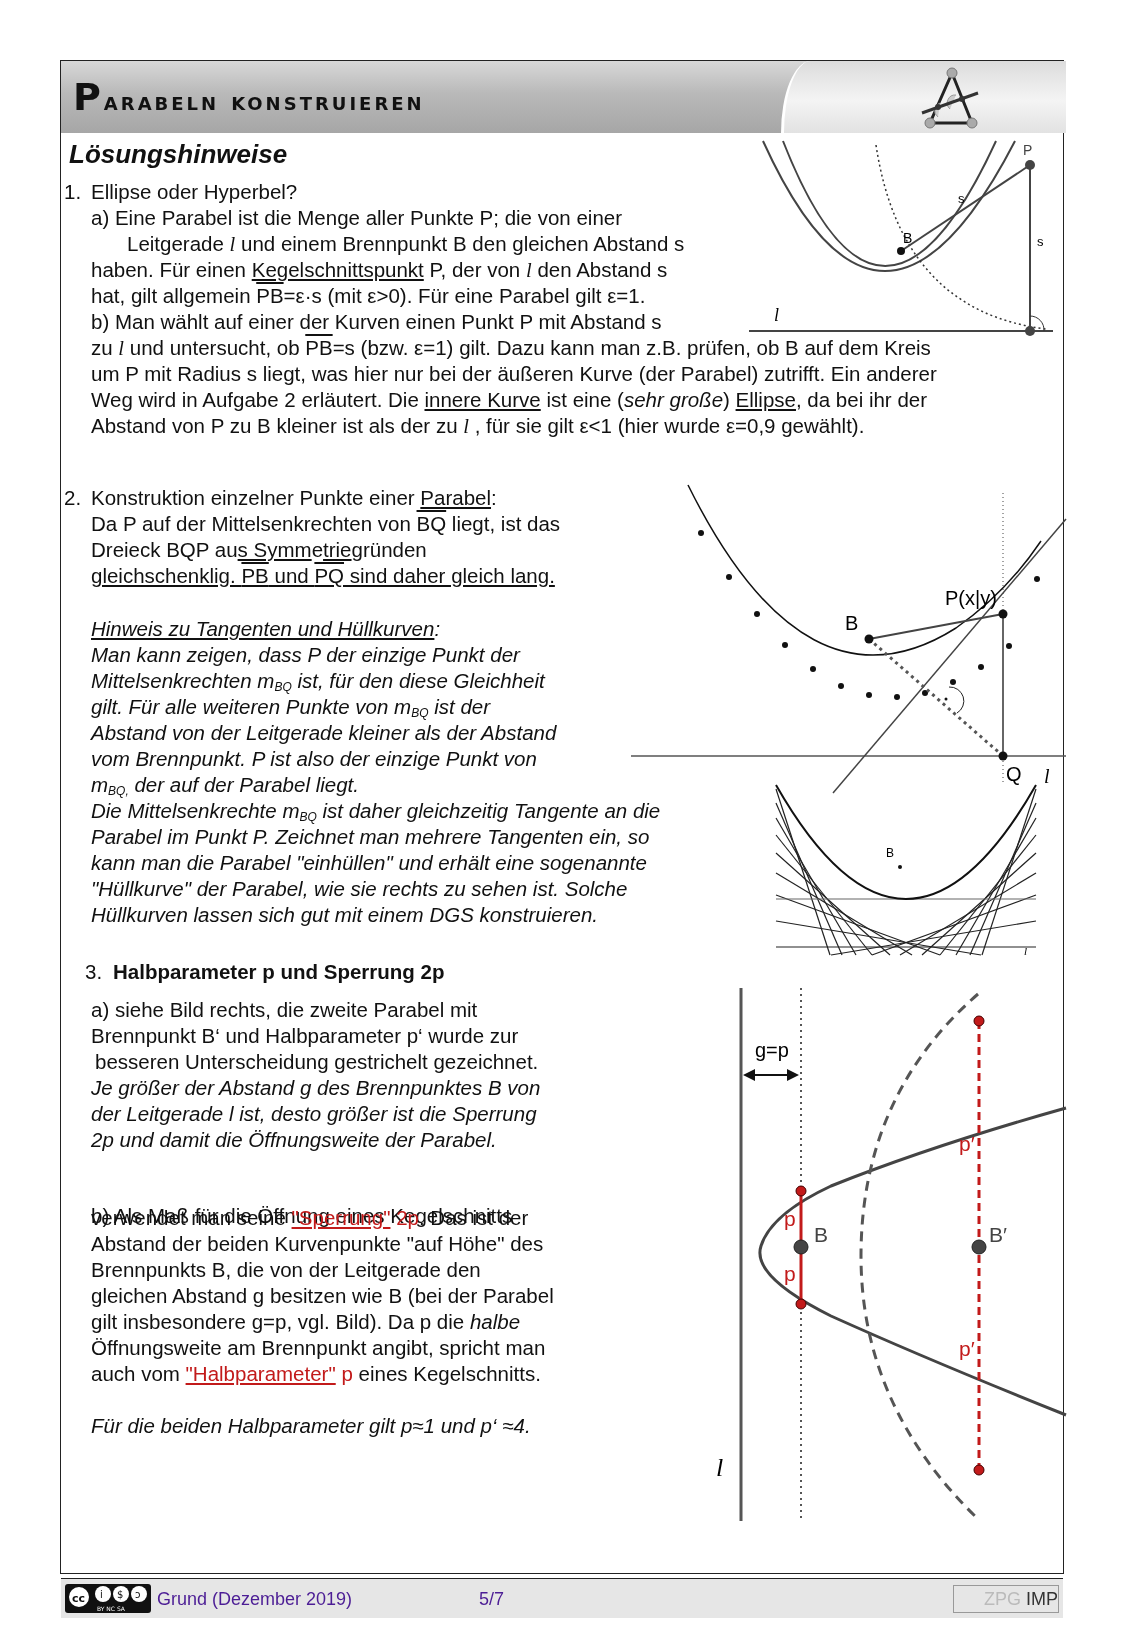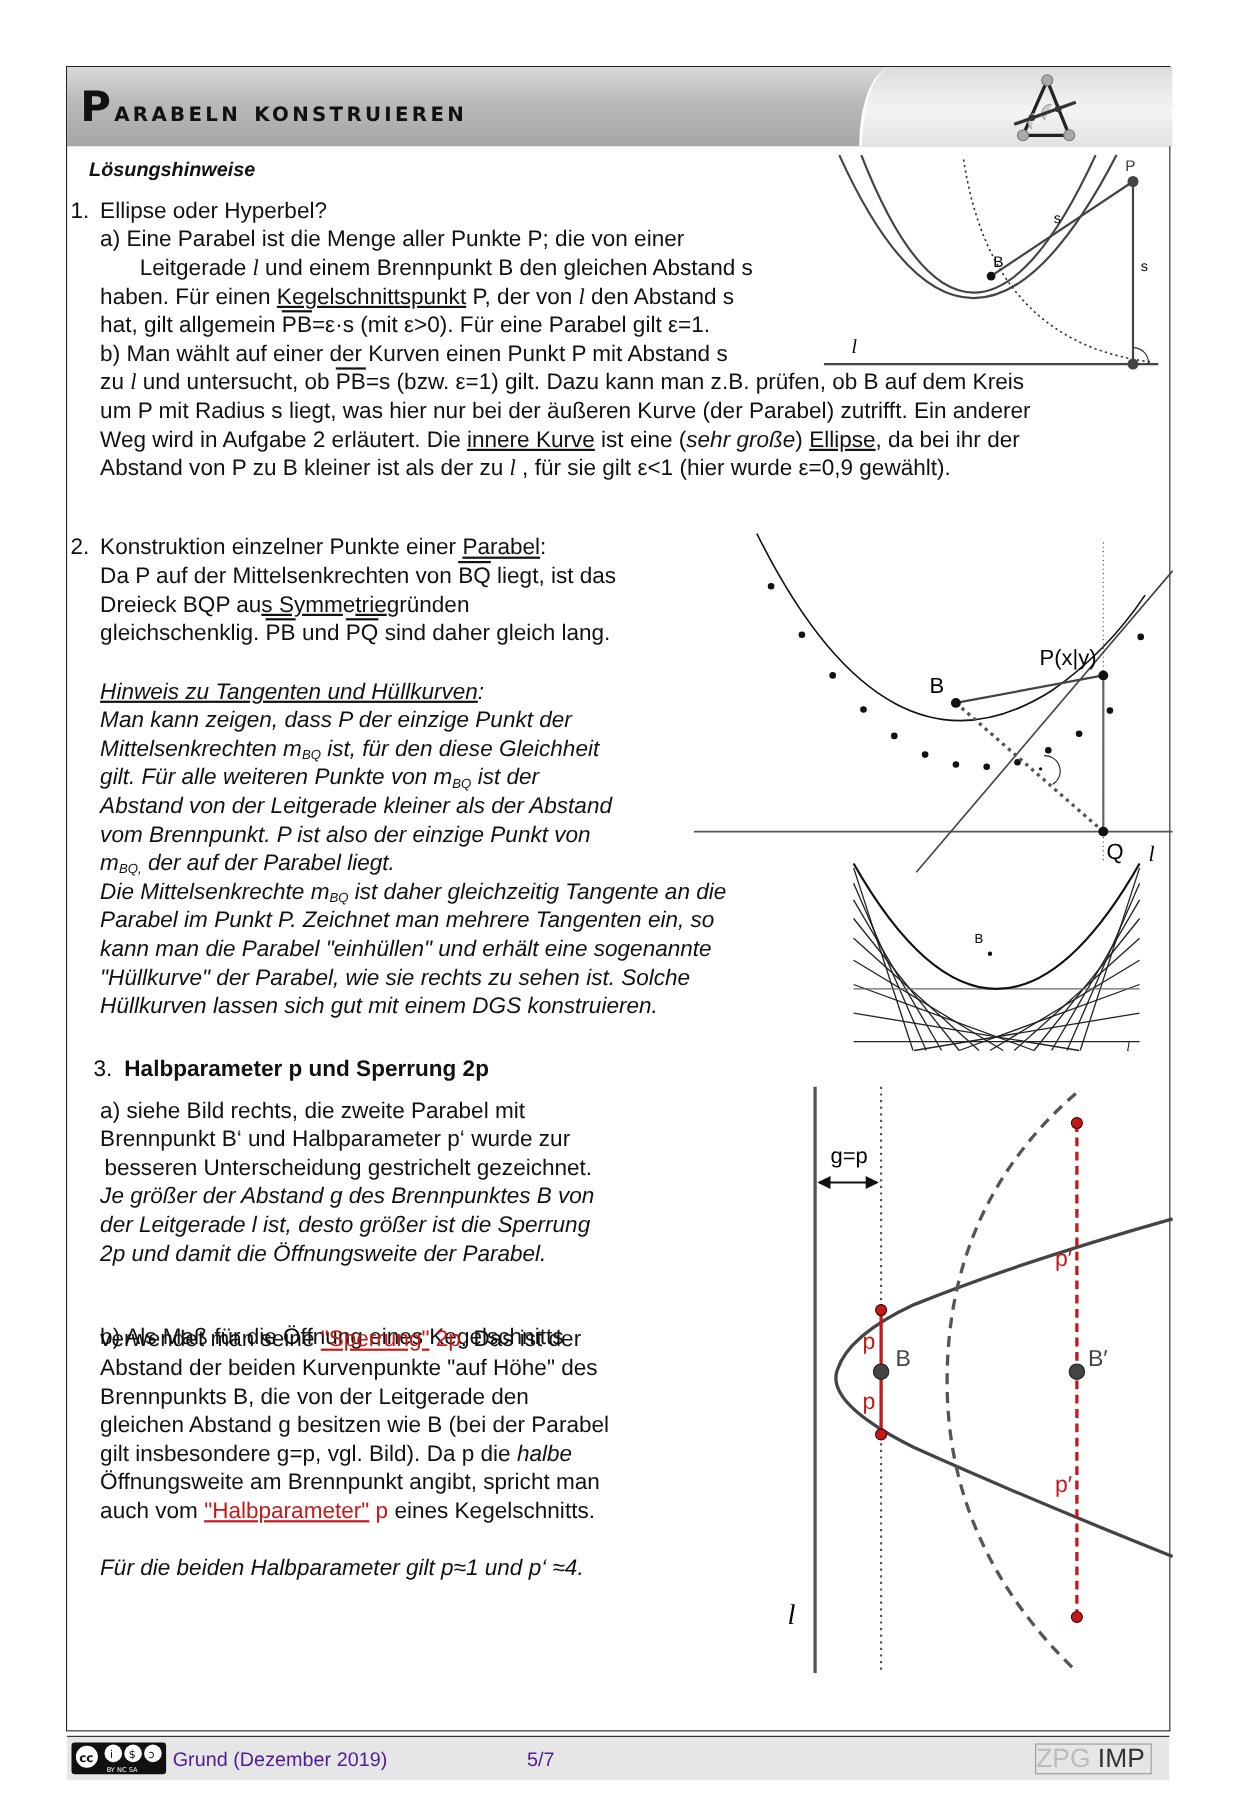--- a/index.html
+++ b/index.html
@@ -14,21 +14,21 @@
   .it{font-style:italic;}
   .b{font-weight:bold;}
   .u{text-decoration:underline;}
   .ov{text-decoration:overline;}
   .red{color:#c21a1a;}
   sub{font-size:12px;vertical-align:-3px;}
   .serif-l{font-family:"Liberation Serif",serif;font-style:italic;}
   .footer{position:absolute;left:0;top:1473px;width:1002px;height:39px;background:#e6e6e6;border-top:1px solid #222;margin-top:44px;}
   .cc{position:absolute;left:4px;top:5px;width:86px;height:29px;background:#111;border-radius:3px;}
   .ftxt{position:absolute;top:10px;font-size:18px;color:#4c1d95;}
-  .zpg{position:absolute;right:16px;top:6px;width:104px;height:26px;border:1px solid #999;font-size:24px;line-height:26px;text-align:left;}
+  .zpg{position:absolute;right:4px;top:6px;width:104px;height:26px;border:1px solid #999;font-size:18px;line-height:26px;text-align:right;}
   svg{position:absolute;overflow:visible;}
 </style>
 </head>
 <body>
 
 <div class="page">
 
   <div class="header">
     <div class="header-right"></div>
     <div class="title"><span class="cap">P</span><span>arabeln konstruieren</span></div>
@@ -38,21 +38,21 @@
       <path d="M40 30 a8 8 0 0 0 -6 14" fill="#ccc" stroke="#999"></path>
       <line x1="6" y1="48" x2="62" y2="28" stroke="#333" stroke-width="3"></line>
       <circle cx="36" cy="8" r="5" fill="#aaa" stroke="#777"></circle>
       <circle cx="14" cy="58" r="5" fill="#aaa" stroke="#777"></circle>
       <circle cx="56" cy="58" r="5" fill="#aaa" stroke="#777"></circle>
       <circle cx="22" cy="42" r="3" fill="#333"></circle>
       <circle cx="46" cy="34" r="3" fill="#333"></circle>
     </svg>
   </div>
 
-  <div class="txt it b" style="left:20px;top:80px;font-size:18px;">Lösungshinweise</div>
+  <div class="txt it b" style="left:8px;top:80px;font-size:26px;">Lösungshinweise</div>
   <div class="txt" style="left:3px;top:118px;">1.</div>
   <div class="txt" style="left:30px;top:118px;">Ellipse oder Hyperbel?</div>
   <div class="txt" style="left:30px;top:144px;">a) Eine Parabel ist die Menge aller Punkte P; die von einer</div>
   <div class="txt" style="left:30px;top:170px;margin-left:36px;"><span>Leitgerade </span><span class="serif-l">l</span><span> und einem Brennpunkt B den gleichen Abstand s</span></div>
   <div class="txt" style="left:30px;top:196px;"><span>haben. Für einen </span><span class="u">Kegelschnittspunkt</span><span> P, der von </span><span class="serif-l">l</span><span> den Abstand s</span></div>
   <div class="txt" style="left:30px;top:222px;"><span>hat, gilt allgemein </span><span class="ov">PB</span><span>=ε·s (mit ε&gt;0). Für eine Parabel gilt ε=1.</span></div>
   <div class="txt" style="left:30px;top:248px;">b) Man wählt auf einer der Kurven einen Punkt P mit Abstand s</div>
   <div class="txt" style="left:30px;top:274px;"><span>zu </span><span class="serif-l">l</span><span> und untersucht, ob </span><span class="ov">PB</span><span>=s (bzw. ε=1) gilt. Dazu kann man z.B. prüfen, ob B auf dem Kreis</span></div>
   <div class="txt" style="left:30px;top:300px;">um P mit Radius s liegt, was hier nur bei der äußeren Kurve (der Parabel) zutrifft. Ein anderer</div>
   <div class="txt" style="left:30px;top:326px;"><span>Weg wird in Aufgabe 2 erläutert. Die </span><span class="u">innere Kurve</span><span> ist eine (</span><span class="it">sehr große</span><span>) </span><span class="u">Ellipse</span><span>, da bei ihr der</span></div>
@@ -73,21 +73,21 @@
     <text x="162" y="102" font-size="14" font-family="Liberation Sans, sans-serif">B</text>
     <text x="217" y="62" font-size="13" font-family="Liberation Sans, sans-serif">s</text>
     <text x="296" y="105" font-size="13" font-family="Liberation Sans, sans-serif">s</text>
     <text x="33" y="180" font-size="18" font-style="italic" font-family="Liberation Serif, serif">l</text>
   </svg>
 
   <div class="txt" style="left:3px;top:424px;">2.</div>
   <div class="txt" style="left:30px;top:424px;"><span>Konstruktion einzelner Punkte einer </span><span class="u">Parabel</span><span>:</span></div>
   <div class="txt" style="left:30px;top:450px;"><span>Da P auf der Mittelsenkrechten von </span><span class="ov">BQ</span><span> liegt, ist das</span></div>
   <div class="txt" style="left:30px;top:476px;"><span>Dreieck BQP au</span><span class="u">s Symm</span><span>e</span><span class="u">trie</span><span>gründen</span></div>
-  <div class="txt" style="left:30px;top:502px;"><span>gleichschenklig. </span><span class="ov">PB</span><span> und </span><span class="ov">PQ</span><span> sind daher gleich lang.</span></div>
+  <div class="txt" style="left:30px;top:502px;text-decoration:underline;"><span>gleichschenklig. </span><span class="ov">PB</span><span> und </span><span class="ov">PQ</span><span> sind daher gleich lang.</span></div>
 
   <div class="txt it" style="left:30px;top:555px;"><span class="u">Hinweis zu Tangenten und Hüllkurven</span><span>:</span></div>
   <div class="txt it" style="left:30px;top:581px;">Man kann zeigen, dass P der einzige Punkt der</div>
   <div class="txt it" style="left:30px;top:607px;"><span>Mittelsenkrechten m</span><sub>BQ</sub><span> ist, für den diese Gleichheit</span></div>
   <div class="txt it" style="left:30px;top:633px;"><span>gilt. Für alle weiteren Punkte von m</span><sub>BQ</sub><span> ist der</span></div>
   <div class="txt it" style="left:30px;top:659px;">Abstand von der Leitgerade kleiner als der Abstand</div>
   <div class="txt it" style="left:30px;top:685px;">vom Brennpunkt. P ist also der einzige Punkt von</div>
   <div class="txt it" style="left:30px;top:711px;"><span>m</span><sub>BQ,</sub><span> der auf der Parabel liegt.</span></div>
   <div class="txt it" style="left:30px;top:737px;"><span>Die Mittelsenkrechte m</span><sub>BQ</sub><span> ist daher gleichzeitig Tangente an die</span></div>
   <div class="txt it" style="left:30px;top:763px;">Parabel im Punkt P. Zeichnet man mehrere Tangenten ein, so</div>

